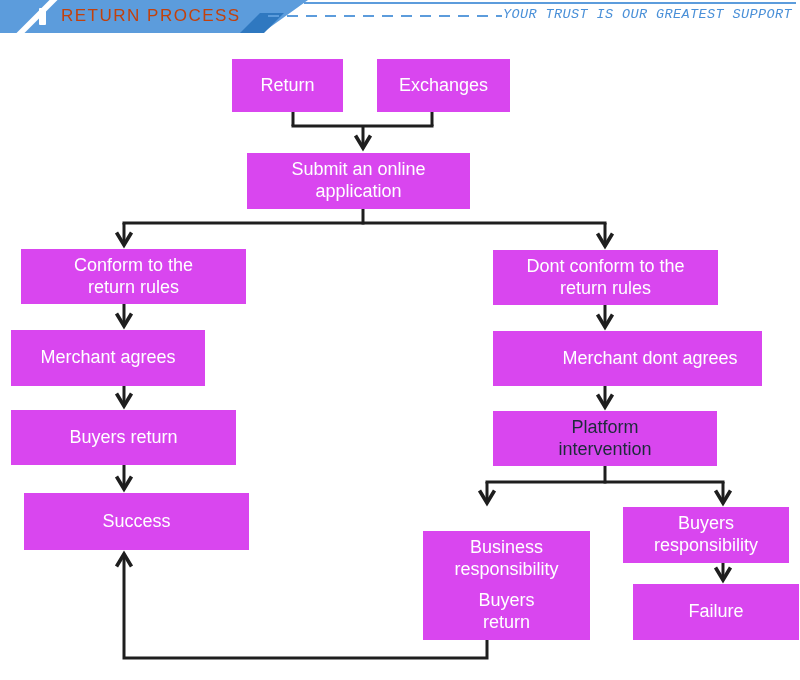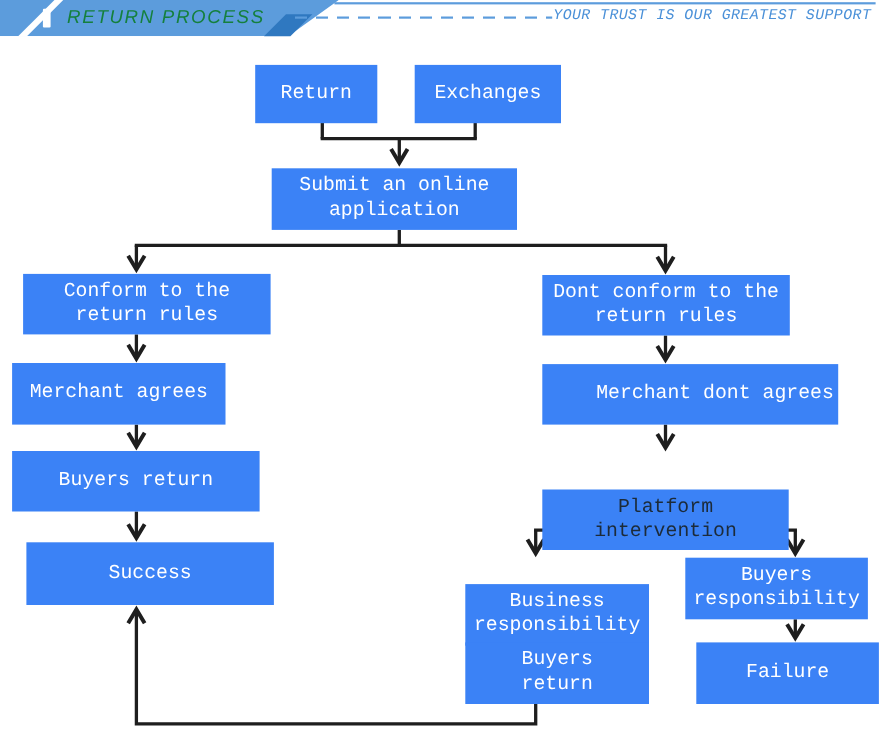--- a/index.html
+++ b/index.html
@@ -17,51 +17,50 @@
     transform:skewX(-45deg);
   }
   .banner-accent{
     position:absolute;left:250px;top:13px;width:24px;height:20px;background:#2F78C0;
     transform:skewX(-45deg);
   }
   .banner-bar-icon{
     position:absolute;left:39px;top:8px;width:7px;height:17px;background:#ffffff;border-radius:1px;
   }
   .banner-title{
-    position:absolute;left:61px;top:6px;font-size:17px;letter-spacing:1.5px;color:#15803d;
+    position:absolute;left:61px;top:6px;font-size:17px;letter-spacing:1.5px;color:#c2410c;
     white-space:nowrap;
-    font-style:italic;
   }
   .top-line{position:absolute;left:304px;top:2px;width:492px;height:2px;background:#5C9CDC;}
   .dash-line{
     position:absolute;left:268px;top:15px;width:234px;height:2px;
     background:repeating-linear-gradient(90deg,#5C9CDC 0 11px,transparent 11px 19px);
   }
   .slogan{
     position:absolute;left:503px;top:7px;width:296px;
     font-family:"Liberation Mono", monospace;font-style:italic;font-size:13.5px;
     letter-spacing:0.4px;color:#4A90D8;white-space:nowrap;
   }
   
   .box{
-    position:absolute;background:#3b82f6;color:#ffffff;
+    position:absolute;background:#d946ef;color:#ffffff;
     display:flex;align-items:center;justify-content:center;text-align:center;
-    font-size:18px;line-height:1.22;white-space:pre-line;font-family:Liberation Mono, monospace;
+    font-size:18px;line-height:1.22;white-space:pre-line;
   }
   .box.dark-text{color:#1C2B39;}
   #b-return{left:232px;top:59px;width:111px;height:53px;}
   #b-exchanges{left:377px;top:59px;width:133px;height:53px;}
   #b-submit{left:247px;top:153px;width:223px;height:56px;}
   #b-conform{left:21px;top:249px;width:225px;height:55px;}
   #b-merchant-agrees{left:11px;top:330px;width:194px;height:56px;}
   #b-buyers-return{left:11px;top:410px;width:225px;height:55px;}
   #b-success{left:24px;top:493px;width:225px;height:57px;}
   #b-dont-conform{left:493px;top:250px;width:225px;height:55px;}
   #b-merchant-dont{left:493px;top:331px;width:224px;height:55px;padding-left:45px;}
-  #b-platform{left:493px;top:411px;width:224px;height:55px;margin-top:34px;}
+  #b-platform{left:493px;top:411px;width:224px;height:55px;}
   #b-business-resp{left:423px;top:507px;width:167px;height:56px;margin-top:24px;}
   #b-buyers-resp{left:623px;top:507px;width:166px;height:56px;}
   #b-buyers-return-2{left:423px;top:584px;width:167px;height:56px;}
   #b-failure{left:623px;top:584px;width:166px;height:56px;margin-left:10px;}
   .connectors{position:absolute;left:0;top:0;pointer-events:none;}
 </style>
 </head>
 <body>
 
 <div class="canvas">

